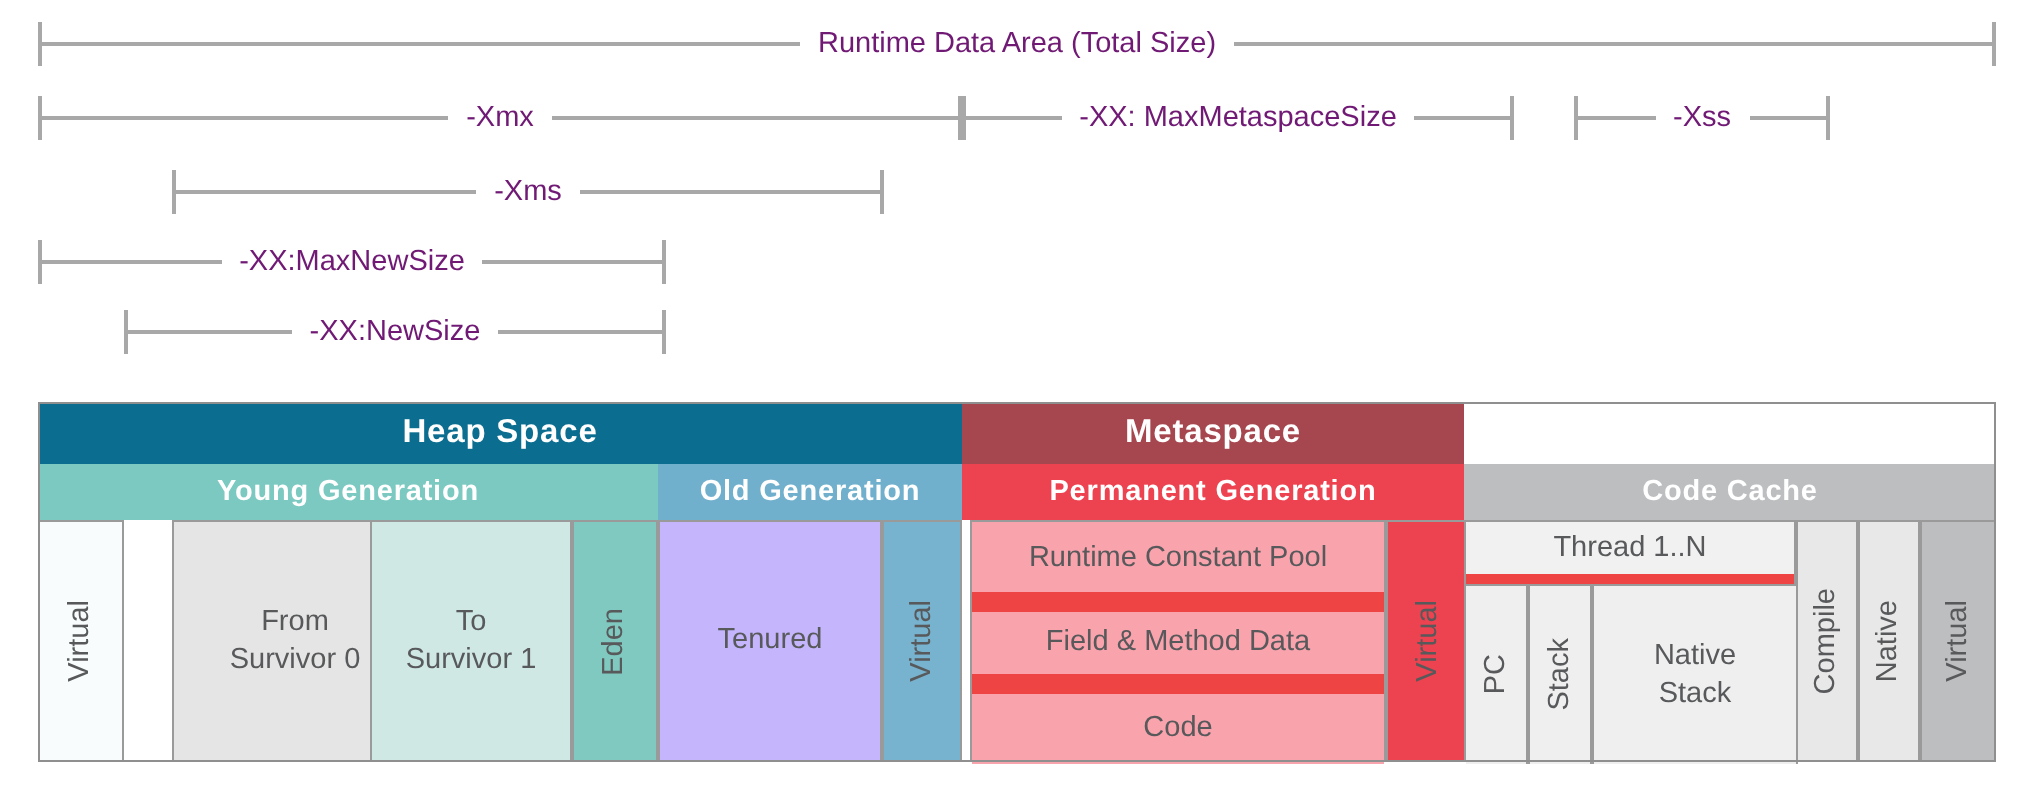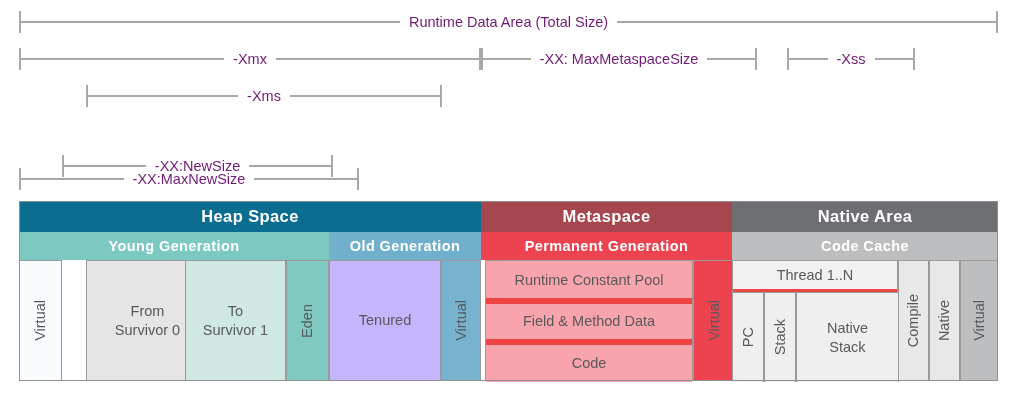--- a/index.html
+++ b/index.html
@@ -92,21 +92,21 @@
     white-space: pre-line;
   }
   .vert {
     writing-mode: vertical-rl;
     transform: rotate(180deg);
     white-space: nowrap;
   }
   .stackcell {
     position: absolute;
     left: 0; right: 0;
-    border: 3px solid #ef4444;
+    border: 5px solid #ef4444;
     display: flex;
     align-items: center;
     justify-content: center;
     text-align: center;
     font-size: 14.5px;
     color: #58595b;
   }
   .outline {
     position: absolute;
     inset: 0;
@@ -146,21 +146,21 @@
       <div class="rule"></div>
       <div class="cap"></div>
     </div>
     <div class="measure" style="left: 62px; top: 84px; width: 380px; padding-left: 24px;">
       <div class="cap"></div>
       <div class="rule"></div>
       <div class="mlabel">-Xms</div>
       <div class="rule"></div>
       <div class="cap"></div>
     </div>
-    <div class="measure" style="left: 19px; top: 119px; width: 340px; margin-top: 48px;">
+    <div class="measure" style="left: 19px; top: 119px; width: 314px;">
       <div class="cap"></div>
       <div class="rule"></div>
       <div class="mlabel">-XX:MaxNewSize</div>
       <div class="rule"></div>
       <div class="cap"></div>
     </div>
     <div class="measure" style="left: 62px; top: 154px; width: 271px;">
       <div class="cap"></div>
       <div class="rule"></div>
       <div class="mlabel">-XX:NewSize</div>
@@ -187,21 +187,20 @@
       </div>
       <div class="col" style="left: 462px; width: 251px; height: 180px;">
         <div class="hdr1" style="background: rgb(166, 71, 79);">Metaspace</div>
         <div class="hdr2" style="background: rgb(237, 66, 80); left: 0px; width: 251px; right: auto;">Permanent Generation</div>
         <div class="body" style="left: 4px; width: 296px; right: auto; text-decoration: underline;">
           <div class="cell" style="left: 0px; width: 208px; background: rgb(249, 163, 173); padding: 0px; display: block;"><div class="stackcell" style="top: 0px; height: 40.34px; background: rgb(249, 163, 173); border-left: none; border-right: none; border-top: none;">Runtime Constant Pool</div><div class="stackcell" style="top: 40.33px; height: 40.34px; background: rgb(249, 163, 173); border-left: none; border-right: none;">Field &amp; Method Data</div><div class="stackcell" style="top: 80.66px; height: 40.34px; background: rgb(249, 163, 173); border-left: none; border-right: none; border-bottom: none;">Code</div></div>
           <div class="cell" style="left: 208px; width: 43px; background: rgb(237, 66, 80);"><span class="vert">Virtual</span></div>
         </div>
       </div>
       <div class="col" style="left: 713px; width: 266px; height: 180px;">
-        <div class="hdr1" style="background: rgb(109, 110, 113);">Native Area</div>
         <div class="hdr2" style="background: rgb(188, 190, 192); left: 0px; width: 266px; right: auto;">Code Cache</div>
         <div class="body" style="left: 0px; width: 266px; right: auto;">
           <div class="cell" style="left: 0px; width: 166px; background: rgb(241, 241, 242); padding: 0px; display: block;"><div class="stackcell" style="top: 0px; height: 31px; background: rgb(241, 241, 242); border-top: none; border-left: none; border-right: none;">Thread 1..N</div><div class="cell" style="top: 31px; height: 90px; left: 0px; width: 31px; background: rgb(239, 239, 240); border-bottom: none; border-left: none;"><span class="vert">PC</span></div><div class="cell" style="top: 31px; height: 90px; left: 31px; width: 32px; background: rgb(239, 239, 240); border-bottom: none;"><span class="vert">Stack</span></div><div class="cell" style="top: 31px; height: 90px; left: 63px; width: 103px; background: rgb(239, 239, 240); border-bottom: none;"><span>Native
 Stack</span></div></div>
           <div class="cell" style="left: 166px; width: 31px; background: rgb(232, 232, 233);"><span class="vert">Compile</span></div>
           <div class="cell" style="left: 197px; width: 31px; background: rgb(232, 232, 233);"><span class="vert">Native</span></div>
           <div class="cell" style="left: 228px; width: 38px; background: rgb(188, 190, 192);"><span class="vert">Virtual</span></div>
         </div>
       </div>
       <div class="outline"></div>

